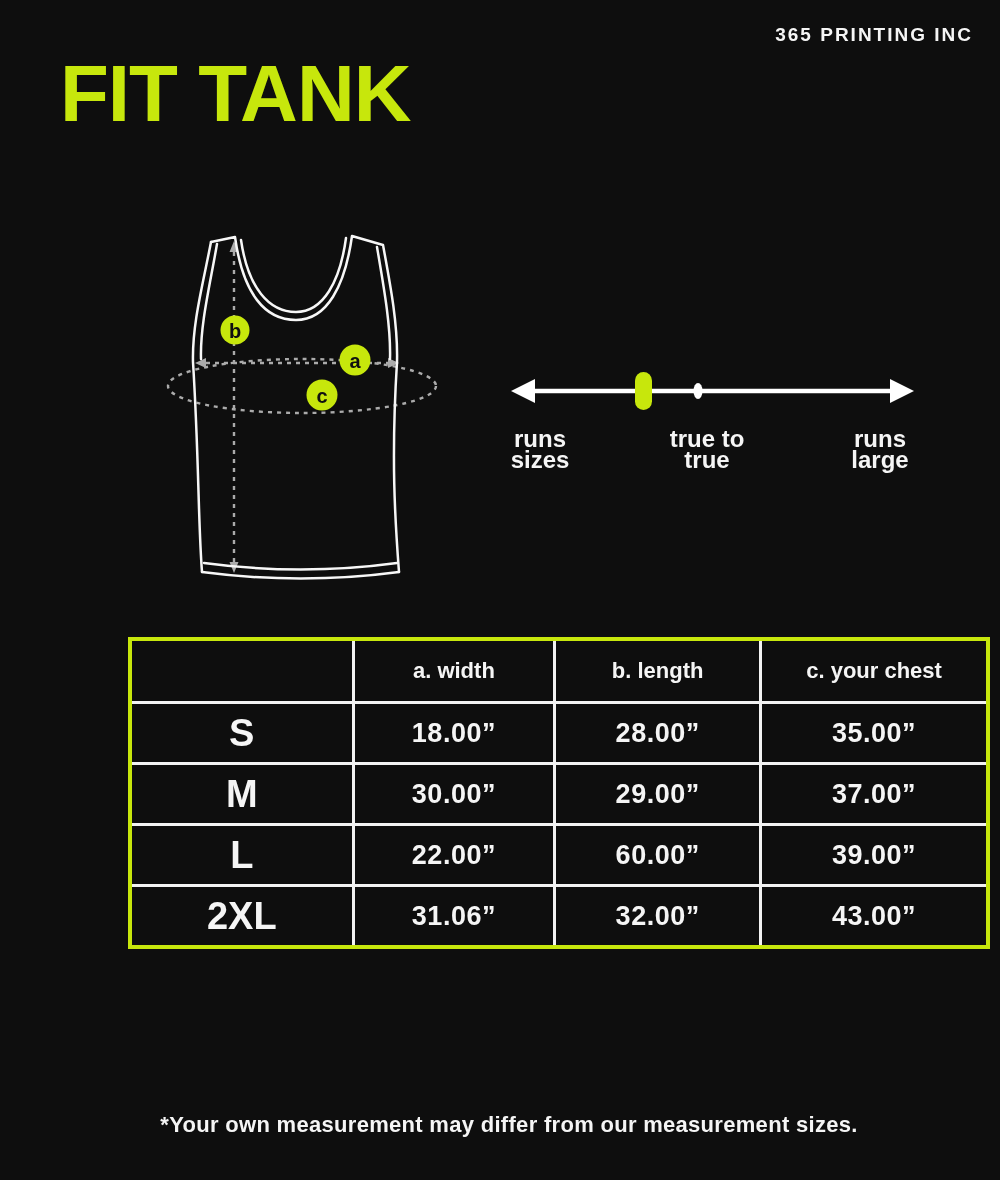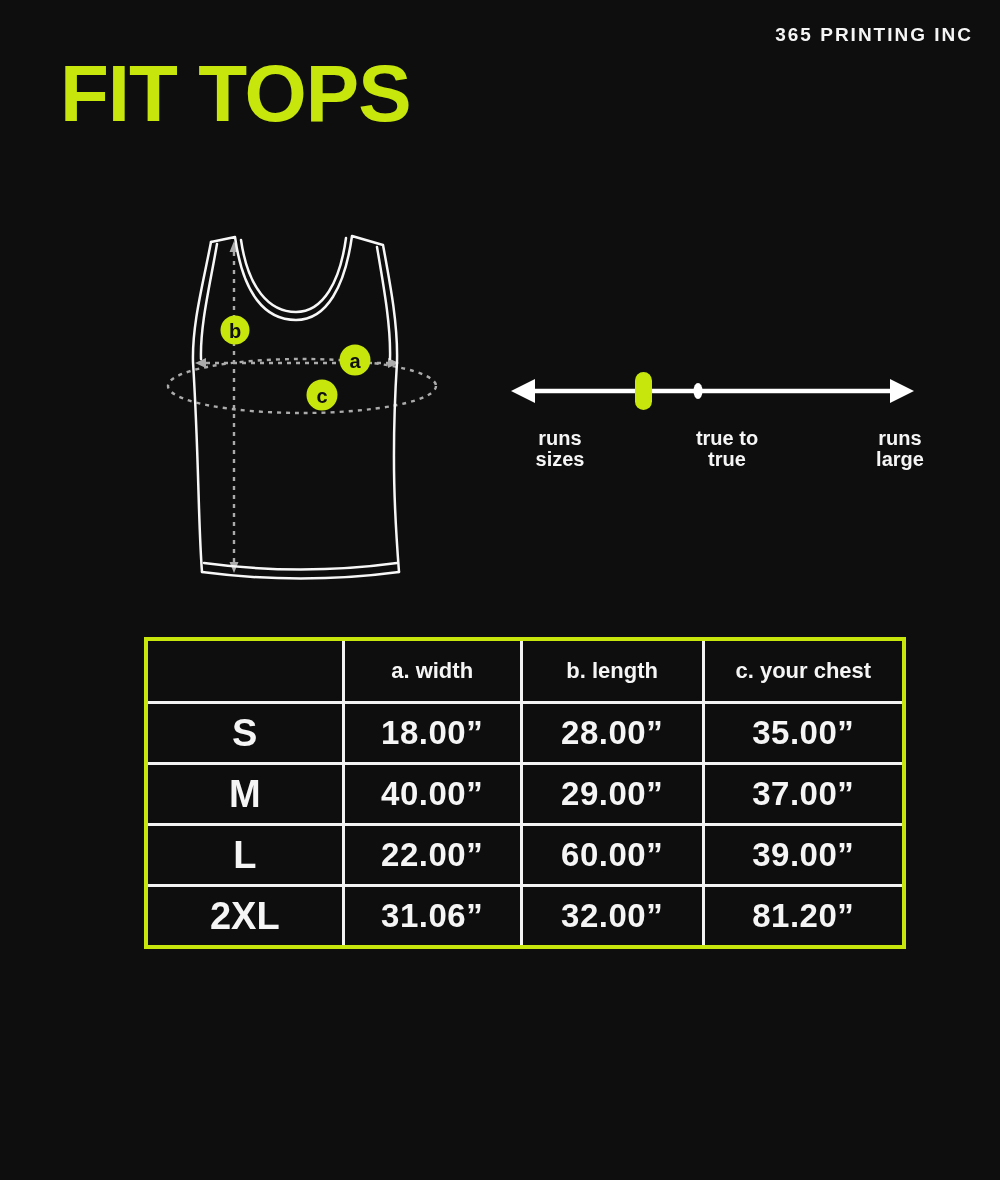--- a/index.html
+++ b/index.html
@@ -19,52 +19,51 @@
   }
   .subtitle {
     position:absolute; top:139px; left:168px;
     font-size:31px; letter-spacing:0px; white-space:nowrap;
   }
   .tank-wrap { position:absolute; left:165px; top:228px; width:280px; height:370px; }
   .scale-wrap { position:absolute; left:505px; top:358px; width:420px; height:120px; }
   .scale-svg { position:absolute; left:0; top:0; }
   .scale-label {
     position:absolute; top:70px; transform:translateX(-50%);
-    text-align:center; font-size:20px; line-height:21px; white-space:nowrap;margin-left:20px;
+    text-align:center; font-size:24px; line-height:21px; white-space:nowrap;
   }
   .scale-label.l1 { left:35px; }
   .scale-label.l2 { left:202px; }
   .scale-label.l3 { left:375px; }
   table.size-table {
-    position:absolute; left:128px; top:637px; width:762px;
+    position:absolute; left:128px; top:637px; width:862px;
     border-collapse:collapse; border:4px solid #c7e70c;
     table-layout:fixed;
-    margin-left:16px;
   }
   table.size-table td {
     border:3px solid #f2f2f2; text-align:center; vertical-align:middle;
     color:#f5f5f5; padding:0;
   }
   td.header-cell { height:60px; font-size:22px; }
   td.size-cell   { height:58px; font-size:38px; }
-  td.val-cell    { height:58px; font-size:33px; letter-spacing:0.5px; }
+  td.val-cell    { height:58px; font-size:27px; letter-spacing:0.5px; }
   .footnote {
     position:absolute; top:1112px; left:128px; width:762px;
     text-align:center; font-size:22px; letter-spacing:0.3px; white-space:nowrap;
   }
   .marker-letter { font:bold 20px "Liberation Sans", sans-serif; }
 </style>
 </head>
 <body>
 
 <div class="page">
 
   <div class="brand">365 PRINTING INC</div>
 
-  <div class="title">FIT TOPS</div>
+  <div class="title">FIT TANK</div>
 
   <div class="tank-wrap">
     <svg width="280" height="370" viewBox="0 0 280 370">
 
       <g fill="none" stroke="#ababab" stroke-width="2.4" stroke-dasharray="4 5">
         <line x1="69" y1="24" x2="69" y2="334"></line>
         <line x1="41" y1="135" x2="223" y2="135"></line>
         <ellipse cx="137" cy="158" rx="134" ry="27"></ellipse>
       </g>
       <g fill="#ababab">
@@ -136,33 +135,34 @@
         <td class="header-cell">c. your chest</td>
       </tr>
       <tr>
         <td class="size-cell">S</td>
         <td class="val-cell">18.00”</td>
         <td class="val-cell">28.00”</td>
         <td class="val-cell">35.00”</td>
       </tr>
       <tr>
         <td class="size-cell">M</td>
-        <td class="val-cell">40.00”</td>
+        <td class="val-cell">30.00”</td>
         <td class="val-cell">29.00”</td>
         <td class="val-cell">37.00”</td>
       </tr>
       <tr>
         <td class="size-cell">L</td>
         <td class="val-cell">22.00”</td>
         <td class="val-cell">60.00”</td>
         <td class="val-cell">39.00”</td>
       </tr>
       <tr>
         <td class="size-cell">2XL</td>
         <td class="val-cell">31.06”</td>
         <td class="val-cell">32.00”</td>
-        <td class="val-cell">81.20”</td>
+        <td class="val-cell">43.00”</td>
       </tr>
     </tbody>
   </table>
 
+  <div class="footnote">*Your own measurement may differ from our measurement sizes.</div>
 
 </div>
 
 </body></html>

